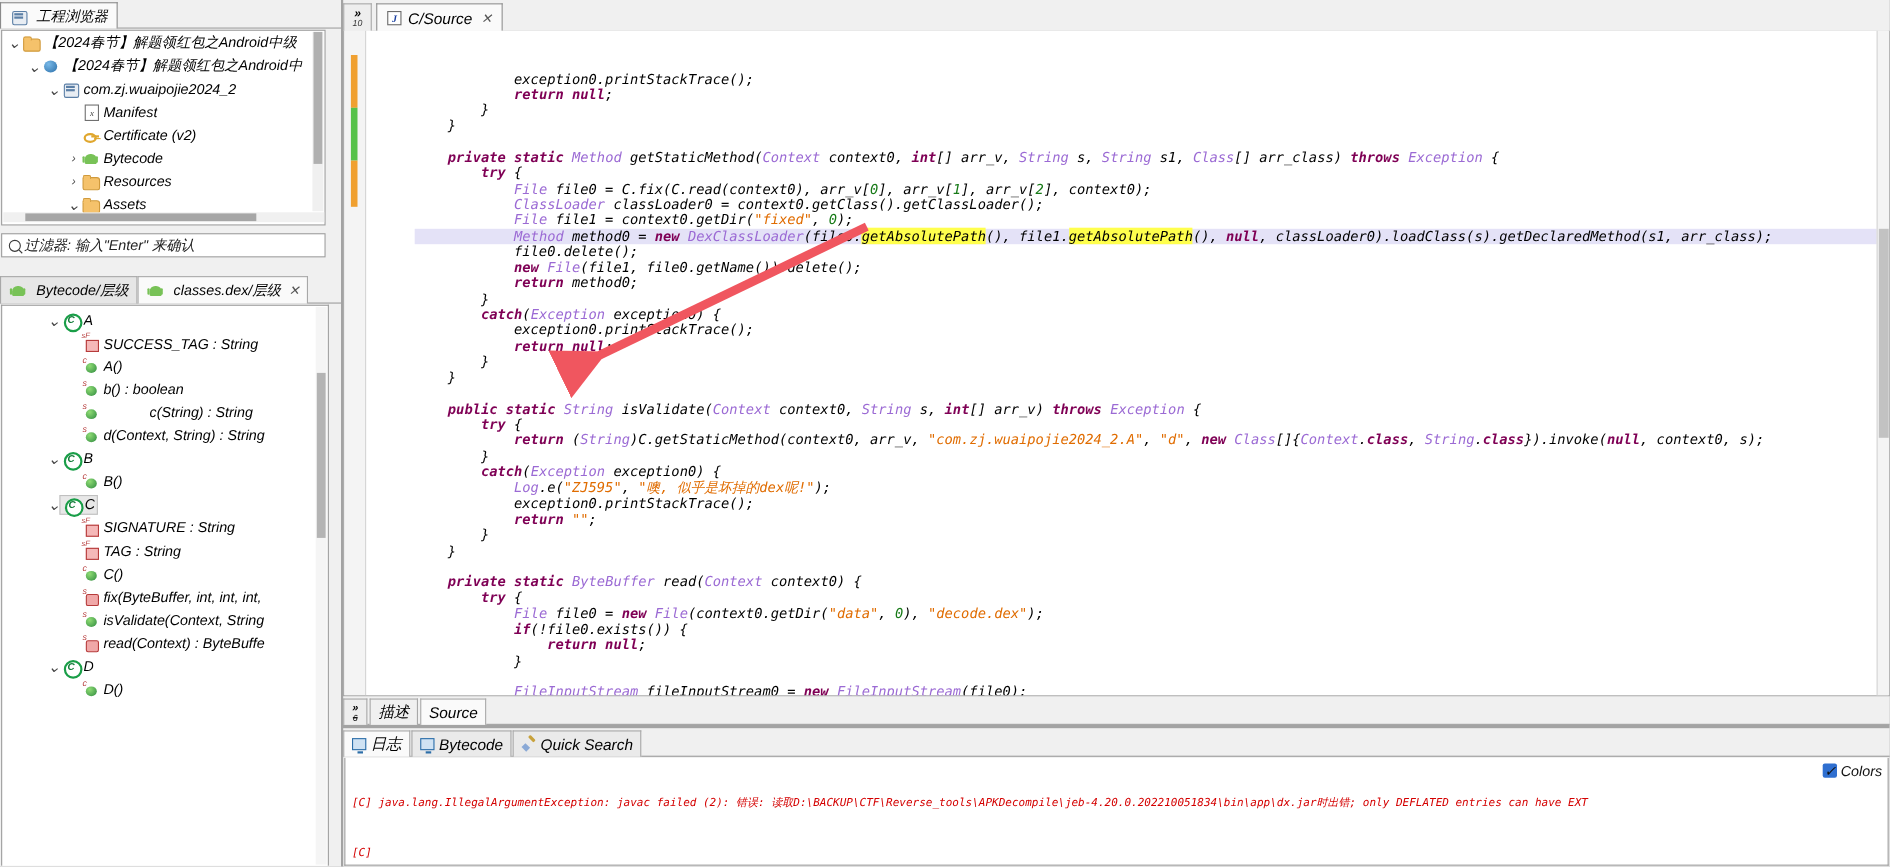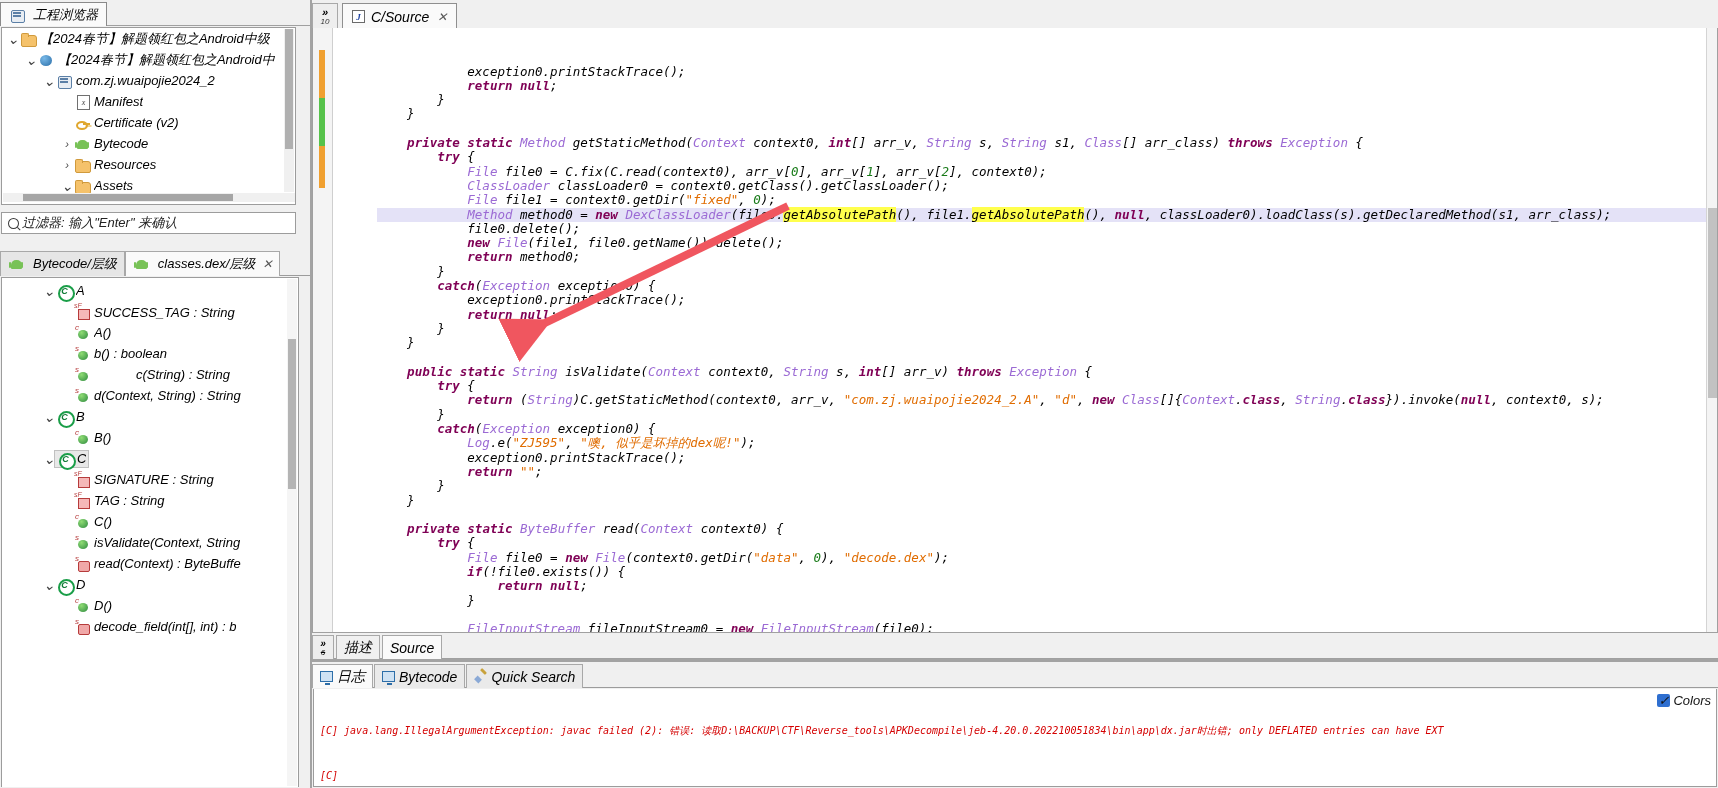--- a/index.html
+++ b/index.html
@@ -403,20 +403,27 @@
           <div class="bc-row" style="padding-left: 58px;">
             <span class="tw"></span>
             <span style="display: inline-flex; align-items: center;">
               <span class="ic ic-mpub ic-mctor"></span>
               <span class="lbl">C()</span>
             </span>
           </div>
           <div class="bc-row" style="padding-left: 58px;">
             <span class="tw"></span>
             <span style="display: inline-flex; align-items: center;">
+              <span class="ic ic-mpriv"></span>
+              <span class="lbl">fix(ByteBuffer, int, int, int,</span>
+            </span>
+          </div>
+          <div class="bc-row" style="padding-left: 58px;">
+            <span class="tw"></span>
+            <span style="display: inline-flex; align-items: center;">
               <span class="ic ic-mpub"></span>
               <span class="lbl">isValidate(Context, String</span>
             </span>
           </div>
           <div class="bc-row" style="padding-left: 58px;">
             <span class="tw"></span>
             <span style="display: inline-flex; align-items: center;">
               <span class="ic ic-mpriv"></span>
               <span class="lbl">read(Context) : ByteBuffe</span>
             </span>
@@ -426,27 +433,20 @@
             <span style="display: inline-flex; align-items: center;">
               <span class="ic ic-class"></span>
               <span class="lbl">D</span>
             </span>
           </div>
           <div class="bc-row" style="padding-left: 58px;">
             <span class="tw"></span>
             <span style="display: inline-flex; align-items: center;">
               <span class="ic ic-mpub ic-mctor"></span>
               <span class="lbl">D()</span>
-            </span>
-          </div>
-          <div class="bc-row" style="padding-left: 58px;">
-            <span class="tw"></span>
-            <span style="display: inline-flex; align-items: center;">
-              <span class="ic ic-mpriv"></span>
-              <span class="lbl">decode_field(int[], int) : b</span>
             </span>
           </div>
         </div>
       <div class="bc-vscroll">
           <i></i>
         </div>
     </div>
   </div>
 
   <div class="editor-col">

